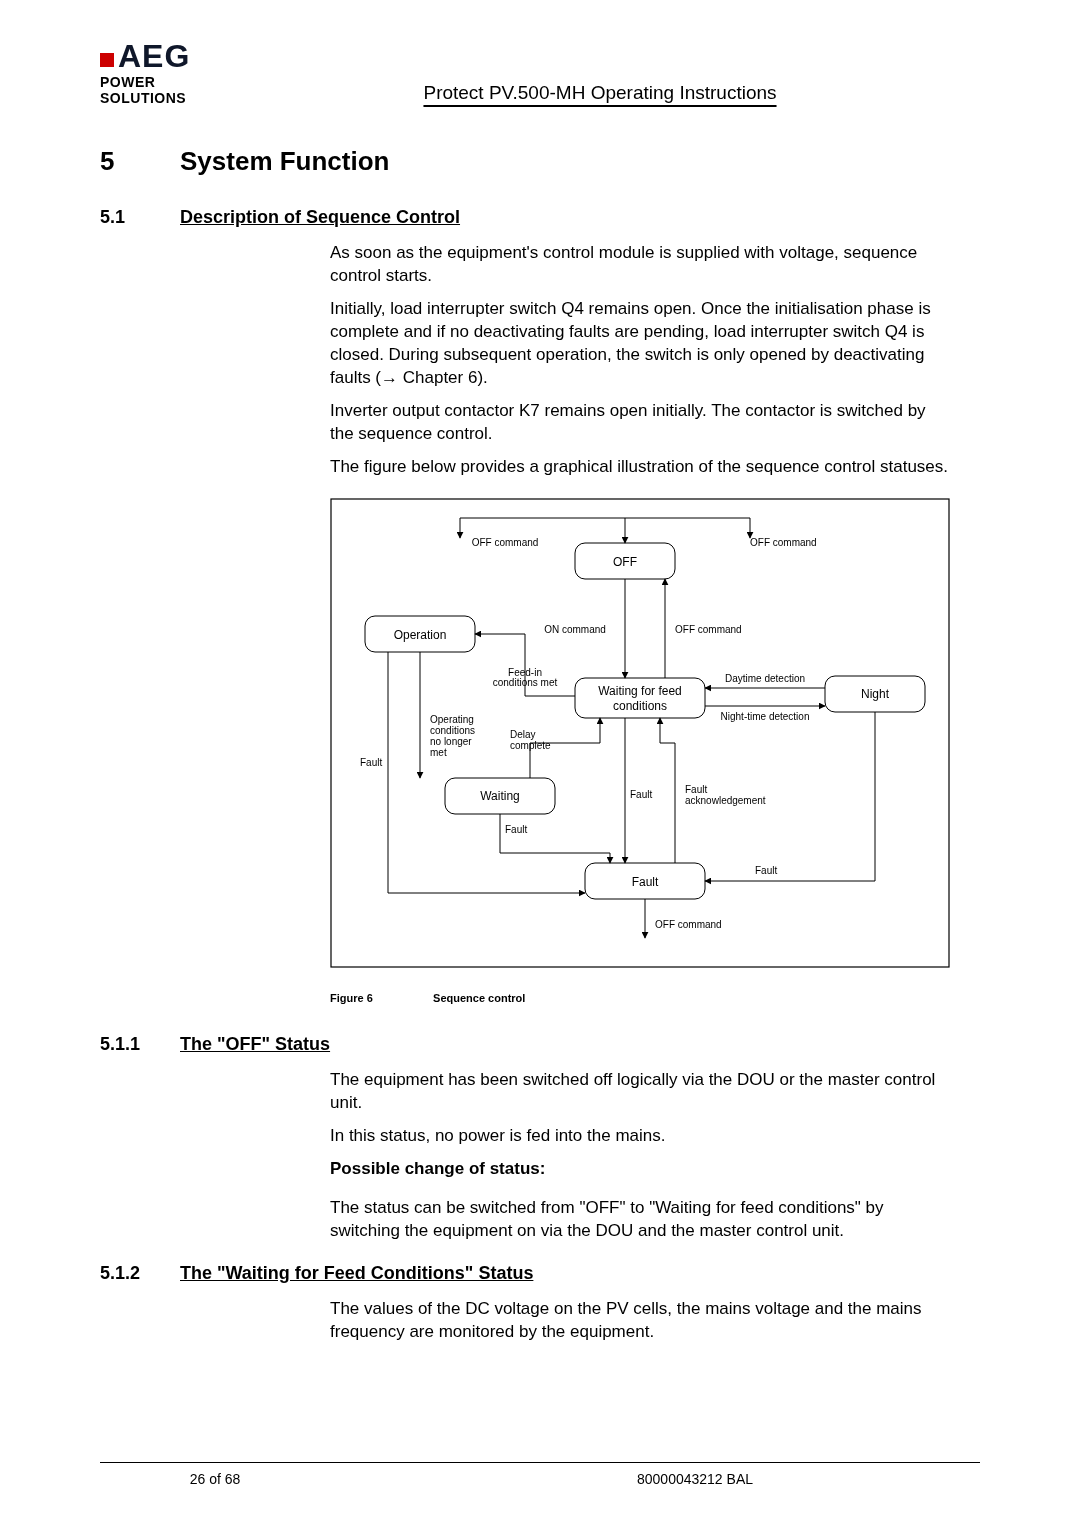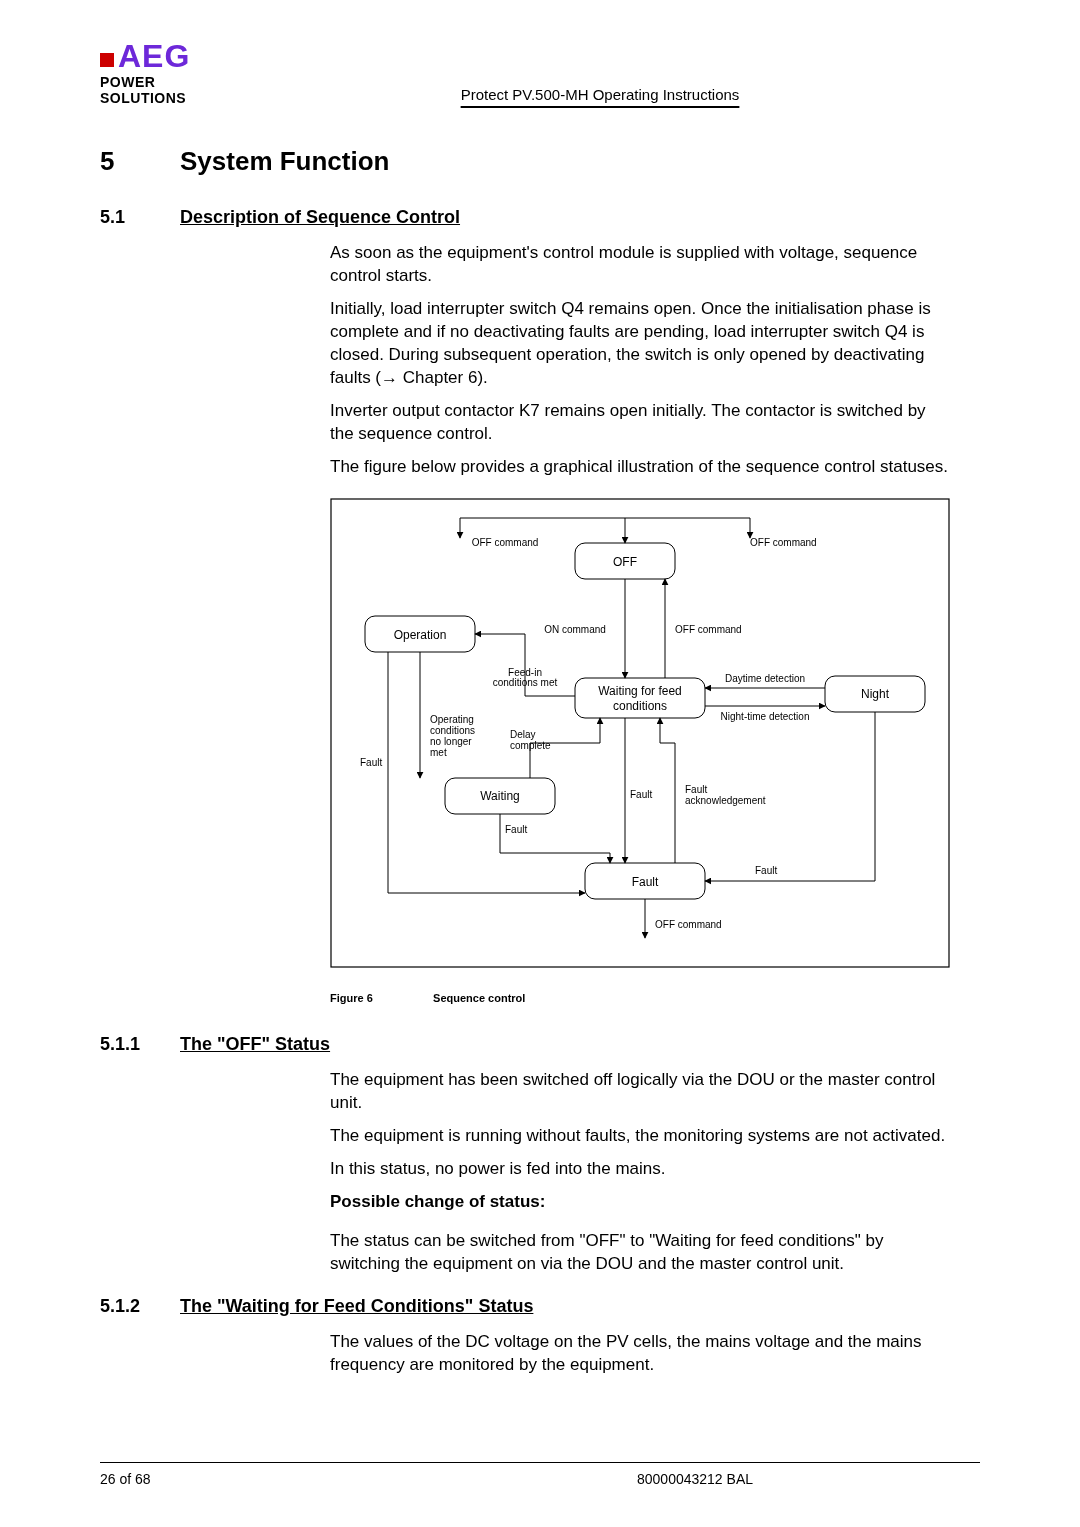--- a/index.html
+++ b/index.html
@@ -16,21 +16,21 @@
     display: flex;
     align-items: flex-end;
     margin-bottom: 6px;
   }
   .logo-block {
     width: 120px;
     flex-shrink: 0;
   }
   .logo-text {
     font-weight: 900;
-    color: #6d28d9;
+    color: #0f172a;
     font-size: 32px;
     letter-spacing: 1px;
     line-height: 1;
   }
   .logo-square {
     display: inline-block;
     width: 14px; height: 14px;
     background: #c00;
     margin-right: 4px;
     vertical-align: baseline;
@@ -41,21 +41,21 @@
     letter-spacing: 0.5px;
     margin-top: 2px;
     color: #000;
   }
   .header-title-wrap {
     flex: 1;
     text-align: center;
     padding-bottom: 2px;
   }
   .header-title {
-    font-size: 15px;
+    font-size: 19px;
     text-decoration: underline;
     text-underline-offset: 6px;
     text-decoration-thickness: 2px;
   }
   .h1-row { display: flex; margin-top: 40px; margin-bottom: 30px; }
   .h1-num { width: 80px; font-size: 26px; font-weight: 700; }
   .h1-text { font-size: 26px; font-weight: 700; }
   .h2-row { display: flex; margin-top: 20px; margin-bottom: 14px; }
   .h2-num { width: 80px; font-size: 18px; font-weight: 700; }
   .h2-text { font-size: 18px; font-weight: 700; text-decoration: underline; }
@@ -85,21 +85,21 @@
   .footer {
     position: absolute;
     bottom: 40px;
     left: 100px;
     right: 100px;
     border-top: 1.5px solid #000;
     padding-top: 8px;
     font-size: 14px;
     display: flex;
   }
-  .footer .page { width: 230px; }
+  .footer .page { width: 230px; text-align: center; }
   .footer .doc { flex: 1; text-align: center; padding-left: 80px; }
   
   .svg-label { font-family: Arial, sans-serif; font-size: 10px; fill: #000; }
   .svg-box-label { font-family: Arial, sans-serif; font-size: 12px; fill: #000; }
 </style>
 </head>
 <body>
 
 <div class="header-row">
   <div class="logo-block">
@@ -225,21 +225,20 @@
   <span class="fcap-label">Figure 6</span>
   <span>Sequence control</span>
 </div>
 
 <div class="h2-row">
   <div class="h2-num">5.1.1</div>
   <div class="h2-text">The "OFF" Status</div>
 </div>
 <div class="body-col">
   <p>The equipment has been switched off logically via the DOU or the master control unit.</p>
-  <p>The equipment is running without faults, the monitoring systems are not activated.</p>
   <p>In this status, no power is fed into the mains.</p>
   <p class="tight"><strong>Possible change of status:</strong></p>
   <p>The status can be switched from "OFF" to "Waiting for feed conditions" by switching the equipment on via the DOU and the master control unit.</p>
 </div>
 
 <div class="h2-row">
   <div class="h2-num">5.1.2</div>
   <div class="h2-text">The "Waiting for Feed Conditions" Status</div>
 </div>
 <div class="body-col">

